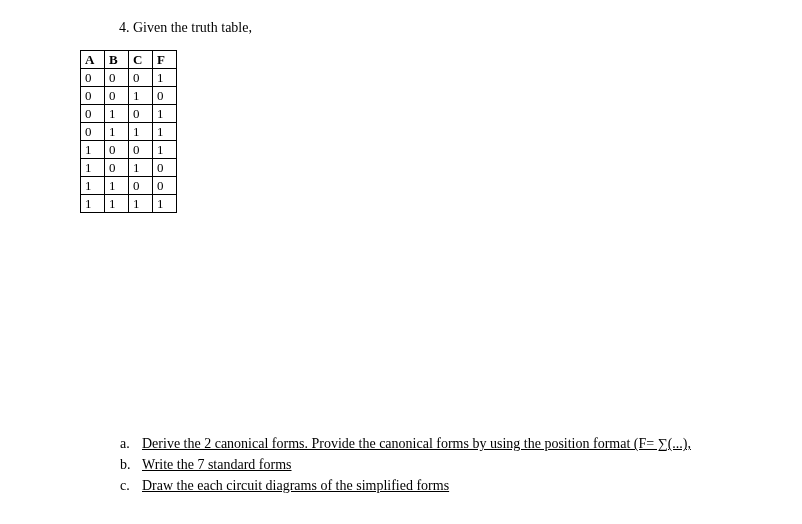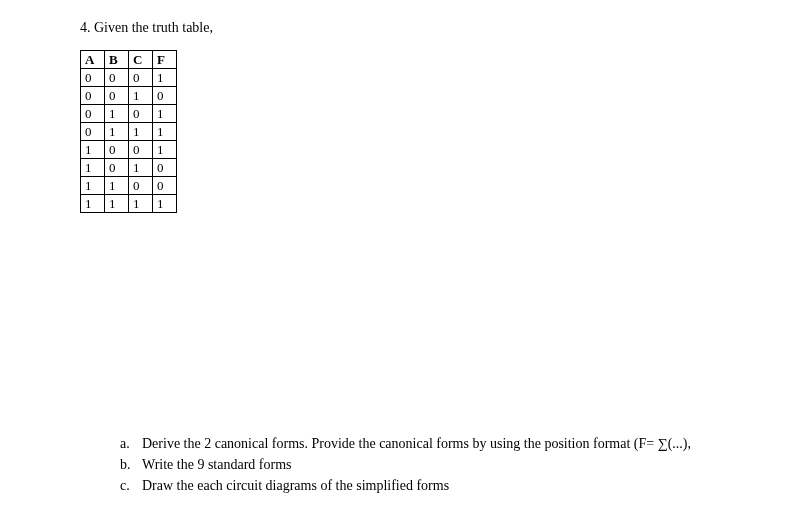--- a/index.html
+++ b/index.html
@@ -12,20 +12,21 @@
       font-size: 14px;
       color: #000;
       background: #fff;
       width: 802px;
       height: 524px;
       padding: 20px 80px;
       position: relative;
     }
     .question-header {
       margin-bottom: 14px;
+      margin-left: 39px;
     }
     .truth-table {
       border-collapse: collapse;
       margin-left: 0;
       margin-bottom: 20px;
     }
     .truth-table th,
     .truth-table td {
       border: 1px solid #000;
       width: 24px;
@@ -49,20 +50,21 @@
       display: flex;
       margin-bottom: 2px;
       line-height: 1.35;
     }
     .sub-letter {
       width: 22px;
       flex-shrink: 0;
     }
     .sub-text {
       flex: 1;
+      text-decoration: underline;
     }
   </style>
 </head>
 <body>
 
 <div class="question-header">
   <span>4. Given the truth table,</span>
 </div>
 
 <table class="truth-table">
@@ -128,19 +130,19 @@
 
 <div class="sub-questions">
   <div class="sub-item">
     <span class="sub-letter">a.</span>
     <span class="sub-text">
       <span>Derive the 2 canonical forms. Provide the canonical forms by using the position format (F= ∑(...),</span><br>
     </span>
   </div>
   <div class="sub-item">
     <span class="sub-letter">b.</span>
-    <span class="sub-text">Write the 9 standard forms</span>
+    <span class="sub-text">Write the 7 standard forms</span>
   </div>
   <div class="sub-item">
     <span class="sub-letter">c.</span>
     <span class="sub-text">Draw the each circuit diagrams of the simplified forms</span>
   </div>
 </div>
 
 </body></html>

